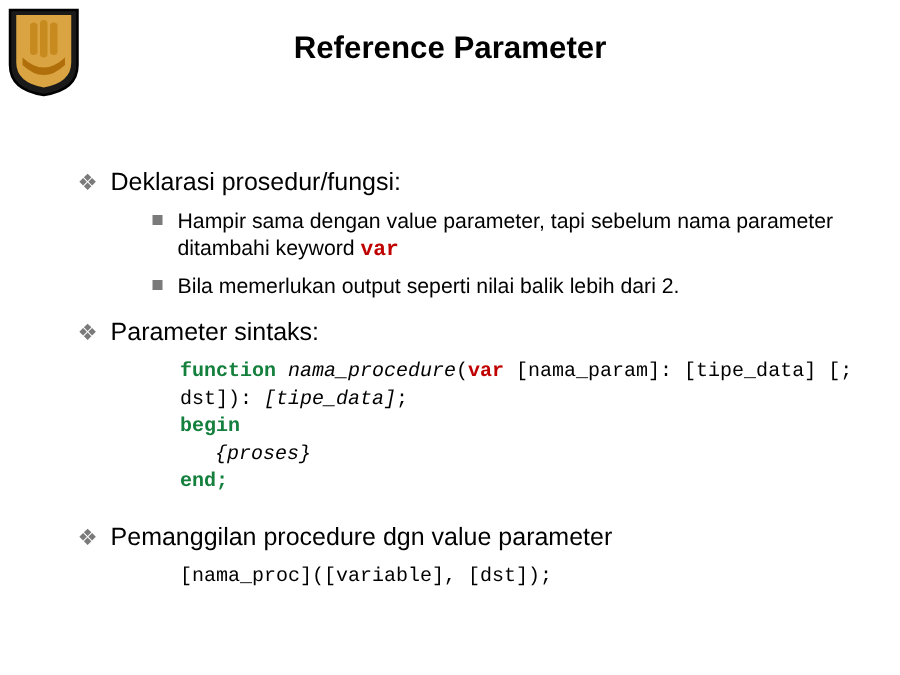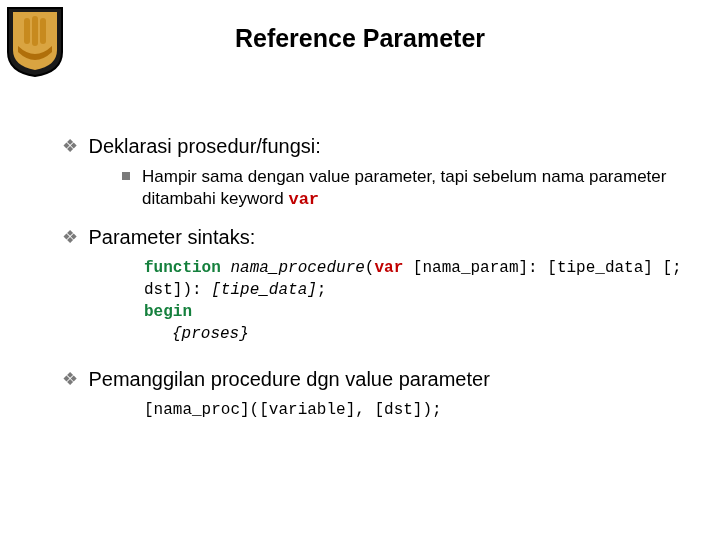--- a/index.html
+++ b/index.html
@@ -122,31 +122,36 @@
   <div class="content">
 
     <div class="h1">
       <span class="dia">❖</span>
       <span class="txt">Deklarasi prosedur/fungsi:</span>
     </div>
     <div class="sub">
       <span class="sq"></span>
       <span>Hampir sama dengan value parameter, tapi sebelum nama parameter ditambahi keyword </span><span class="code-keyword">var</span>
     </div>
+    <div class="sub">
+      <span class="sq"></span>
+      <span>Bila memerlukan output seperti nilai balik lebih dari 2.</span>
+    </div>
 
     <div class="h1">
       <span class="dia">❖</span>
       <span class="txt">Parameter sintaks:</span>
     </div>
     <div class="codeblock">
       <div>
         <span class="kw">function </span><span class="it">nama_procedure</span><span>(</span><span class="red">var</span><span> [nama_param]: [tipe_data] [; dst]): </span><span class="it">[tipe_data]</span><span>;</span>
       </div>
       <div class="kw">begin</div>
       <div class="indent it">{proses}</div>
+      <div class="kw">end;</div>
     </div>
 
     <div class="h1" style="margin-top:22px">
       <span class="dia">❖</span>
       <span class="txt">Pemanggilan procedure dgn value parameter</span>
     </div>
     <div class="codeblock">
       <div>[nama_proc]([variable], [dst]);</div>
     </div>
 

